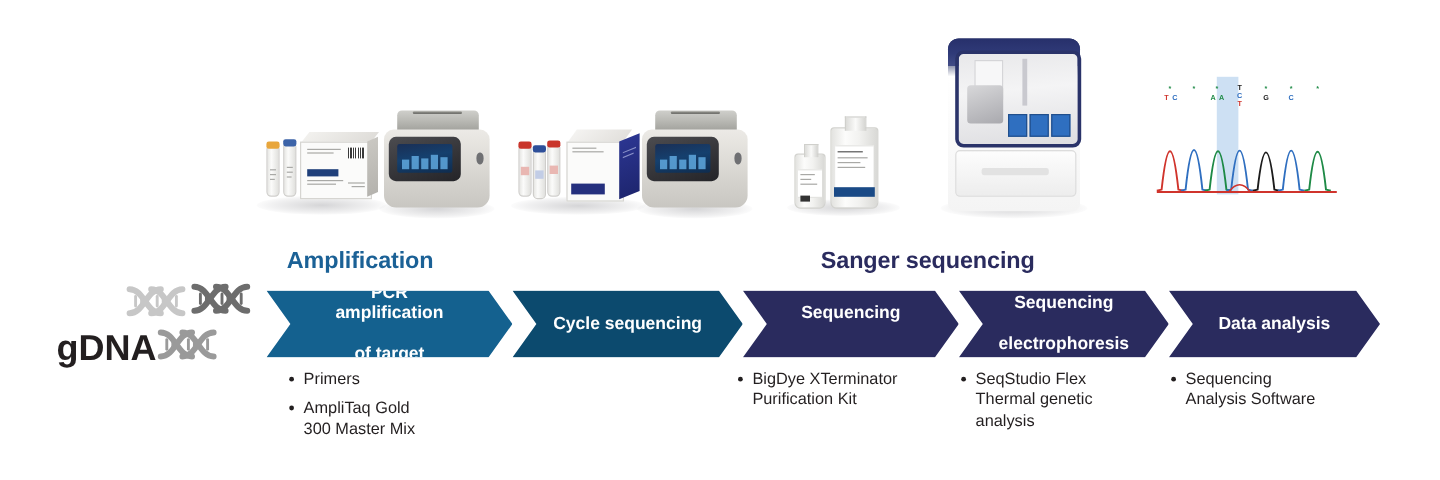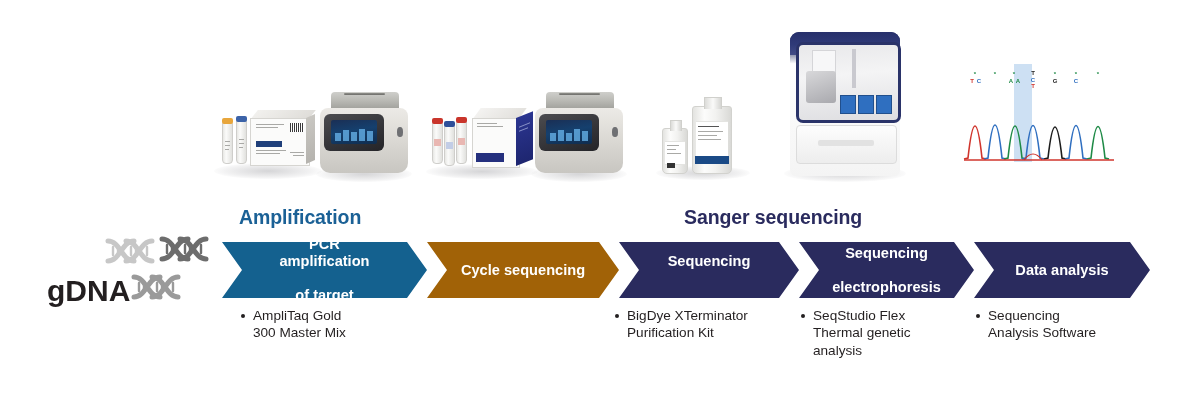--- a/index.html
+++ b/index.html
@@ -350,39 +350,40 @@
       </svg>
     </div>
   </div>
 
   <div class="chevrons">
 
     <div class="chev" id="chev-0" style="left:222px;width:205px;background:#14618f;">
       <span><span>PCR amplification</span><br><span>of target</span></span>
     </div>
 
-    <div class="chev" id="chev-1" style="left:427px;width:192px;background:#a16207;">
+    <div class="chev" id="chev-1" style="left:427px;width:192px;background:#0c4a6e;">
       <span>Cycle sequencing</span>
     </div>
 
     <div class="chev" id="chev-2" style="left:619px;width:180px;background:#2a2b5e;">
       <span><span>Sequencing</span><br></span>
     </div>
 
     <div class="chev" id="chev-3" style="left:799px;width:175px;background:#2a2b5e;">
       <span><span>Sequencing</span><br><span>electrophoresis</span></span>
     </div>
 
     <div class="chev" id="chev-4" style="left:974px;width:176px;background:#2a2b5e;">
       <span>Data analysis</span>
     </div>
   </div>
 
   <div class="bullets" style="left:240px;width:180px;">
     <ul>
+      <li><span>Primers</span></li>
       <li><span>AmpliTaq Gold</span><br><span>300 Master Mix</span></li>
     </ul>
   </div>
 
 
   <div class="bullets" style="left:614px;width:185px;">
     <ul>
       <li><span>BigDye XTerminator</span><br><span>Purification Kit</span></li>
     </ul>
   </div>

